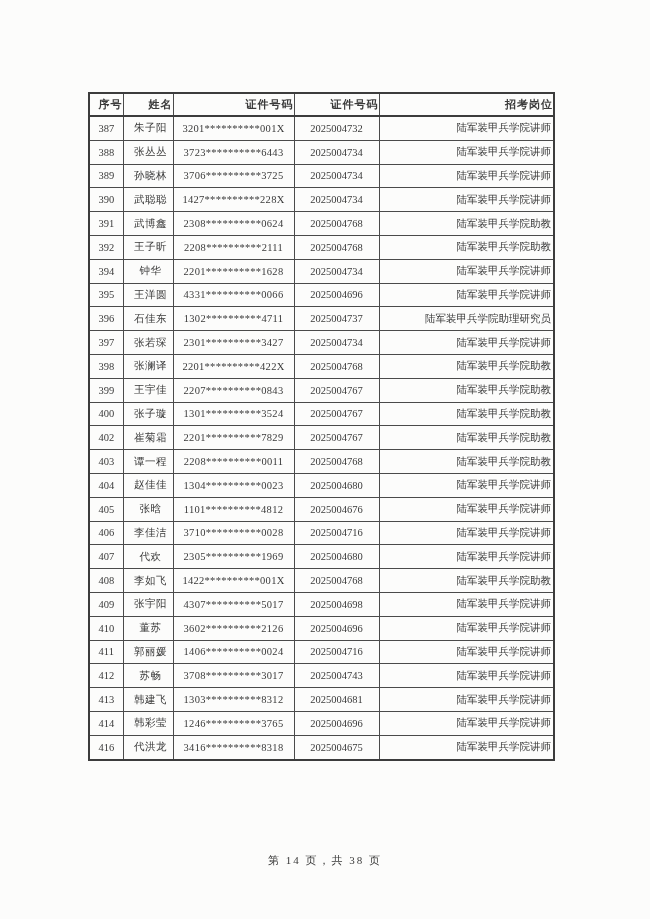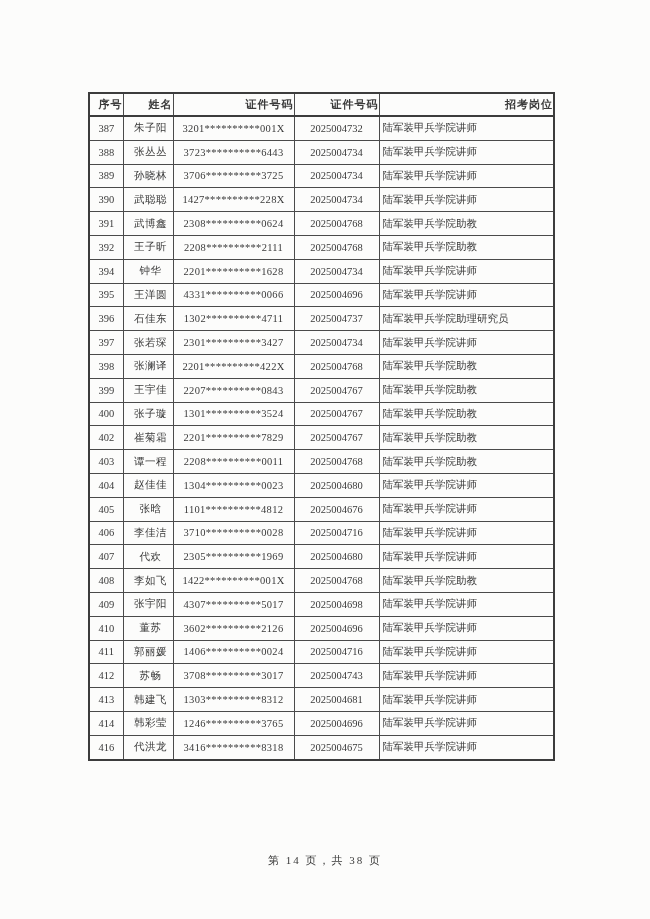--- a/index.html
+++ b/index.html
@@ -53,22 +53,22 @@
   }
   table.roster td {
     border: 1px solid #4a4a4a;
     height: 22.8px;
     text-align: center;
     padding: 0 2px;
     white-space: nowrap;
     overflow: hidden;
   }
   table.roster td.cell-job-title {
-    text-align: left;
-    padding-left: 3px;
+    text-align: right;
+    padding-left: 20px;
   }
   table.roster td.cell-name {
     letter-spacing: 0.5px;
     padding-left: 7px;
   }
   table.roster td.cell-id-number {
     letter-spacing: 0.3px;
     margin-top: 36px;
   }
   .footer {

